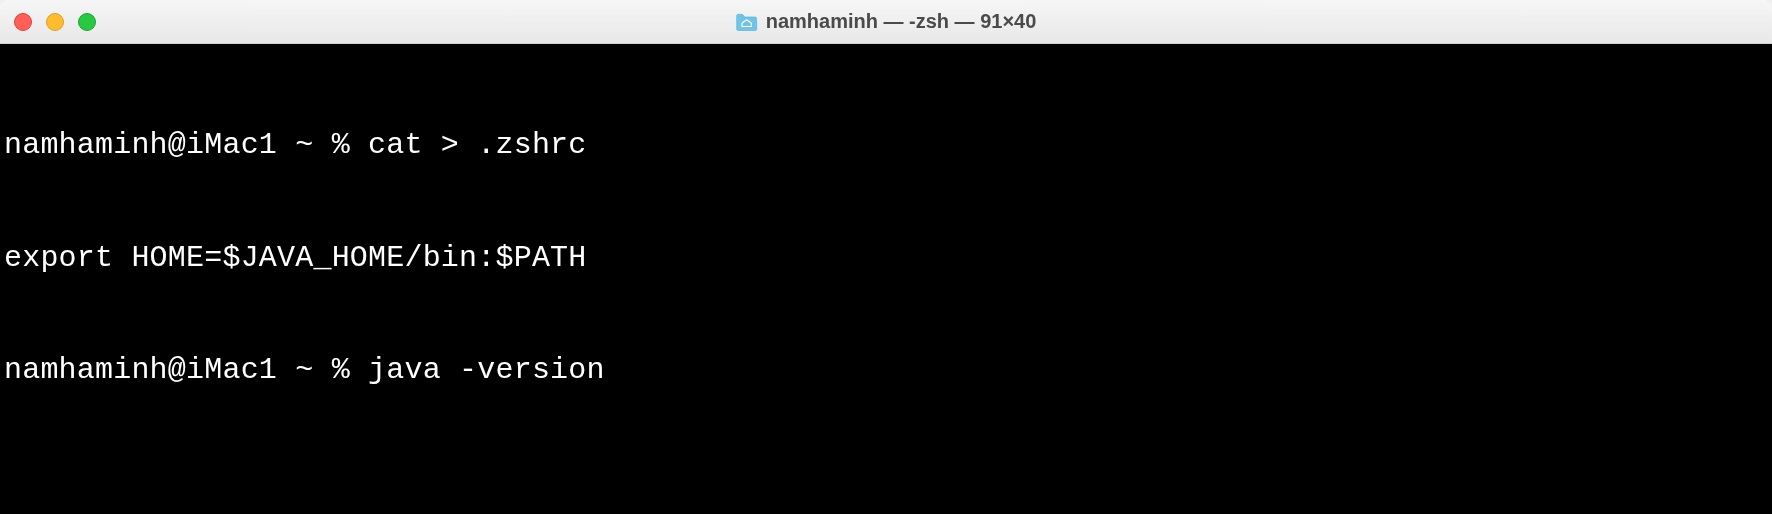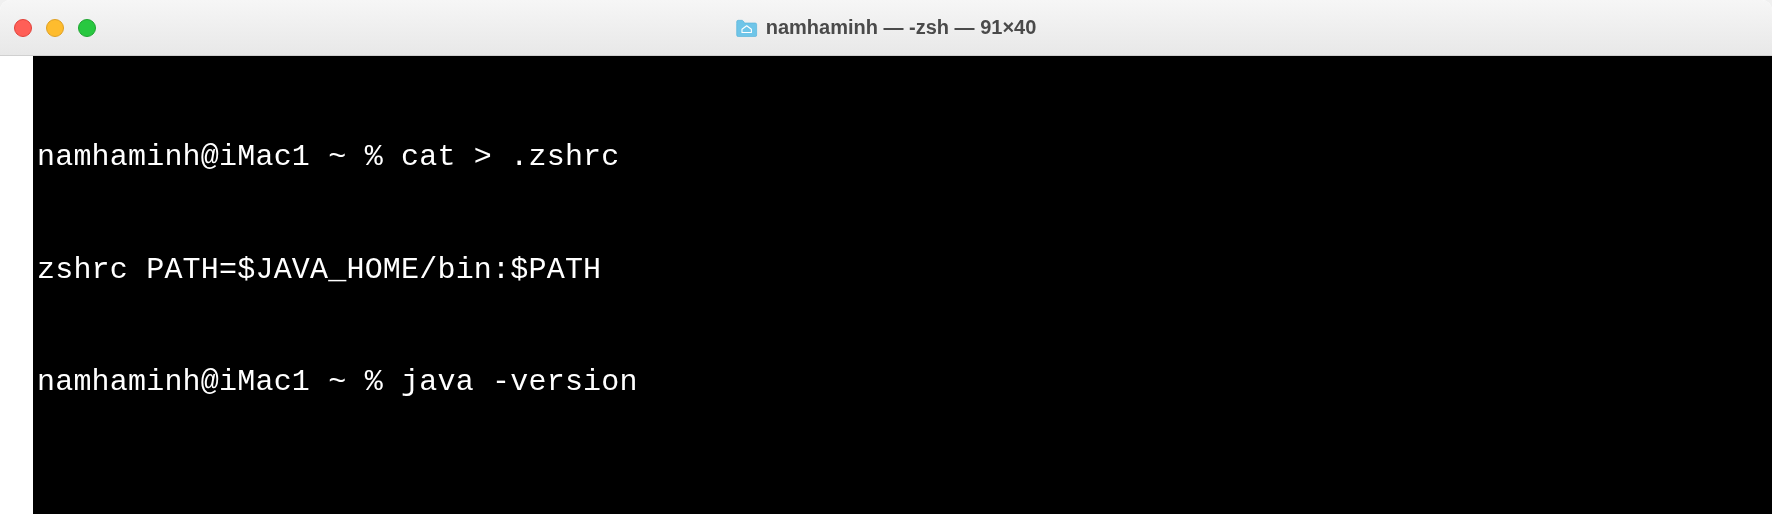--- a/index.html
+++ b/index.html
@@ -17,21 +17,21 @@
     .window {
       width: 100%;
       height: 100%;
       background: #fff;
       border-radius: 10px 10px 0 0;
       overflow: hidden;
       display: flex;
       flex-direction: column;
     }
     .titlebar {
-      height: 56px;
+      height: 44px;
       background: linear-gradient(#f6f6f6, #e8e8e8);
       border-bottom: 1px solid #d0d0d0;
       display: flex;
       align-items: center;
       padding: 0 14px;
       position: relative;
       text-align: right;
     }
     .traffic-lights {
       display: flex;
@@ -68,21 +68,20 @@
       flex: 1;
       background: #000;
       color: #fff;
       font-family: "SF Mono", Menlo, Monaco, "Courier New", monospace;
       font-size: 30px;
       line-height: 1.25;
       padding: 8px 4px 4px 4px;
       white-space: pre;
       overflow: hidden;
       letter-spacing: 0.2px;
-      margin-left: 33px;
     }
     .line { display: block; }
   </style>
 </head>
 <body>
 
 <div class="window">
   <div class="titlebar">
     <div class="traffic-lights">
       <div class="traffic-light tl-close"></div>
@@ -95,20 +94,20 @@
           <path d="M1 4.5 L1 16 Q1 17.5 2.5 17.5 L19.5 17.5 Q21 17.5 21 16 L21 5.5 Q21 4 19.5 4 L9 4 L7.5 2 Q7 1.3 6.2 1.3 L2.5 1.3 Q1 1.3 1 2.8 Z" fill="#6fc5e8" stroke="#4faed6" stroke-width="0.6"></path>
           <path d="M6.3 13.5 L6.3 10.2 L11 6.7 L15.7 10.2 L15.7 13.5 Z" fill="none" stroke="#fff" stroke-width="1.1" stroke-linejoin="round"></path>
         </svg>
       </span>
       <span>namhaminh — -zsh — 91×40</span>
     </div>
   </div>
 
   <div class="terminal-body">
     <span class="line">namhaminh@iMac1 ~ % cat &gt; .zshrc</span>
-    <span class="line">zshrc PATH=$JAVA_HOME/bin:$PATH</span>
+    <span class="line">export HOME=$JAVA_HOME/bin:$PATH</span>
     <span class="line">namhaminh@iMac1 ~ % java -version</span>
     
     
     
     
   </div>
 </div>
 
 </body></html>

